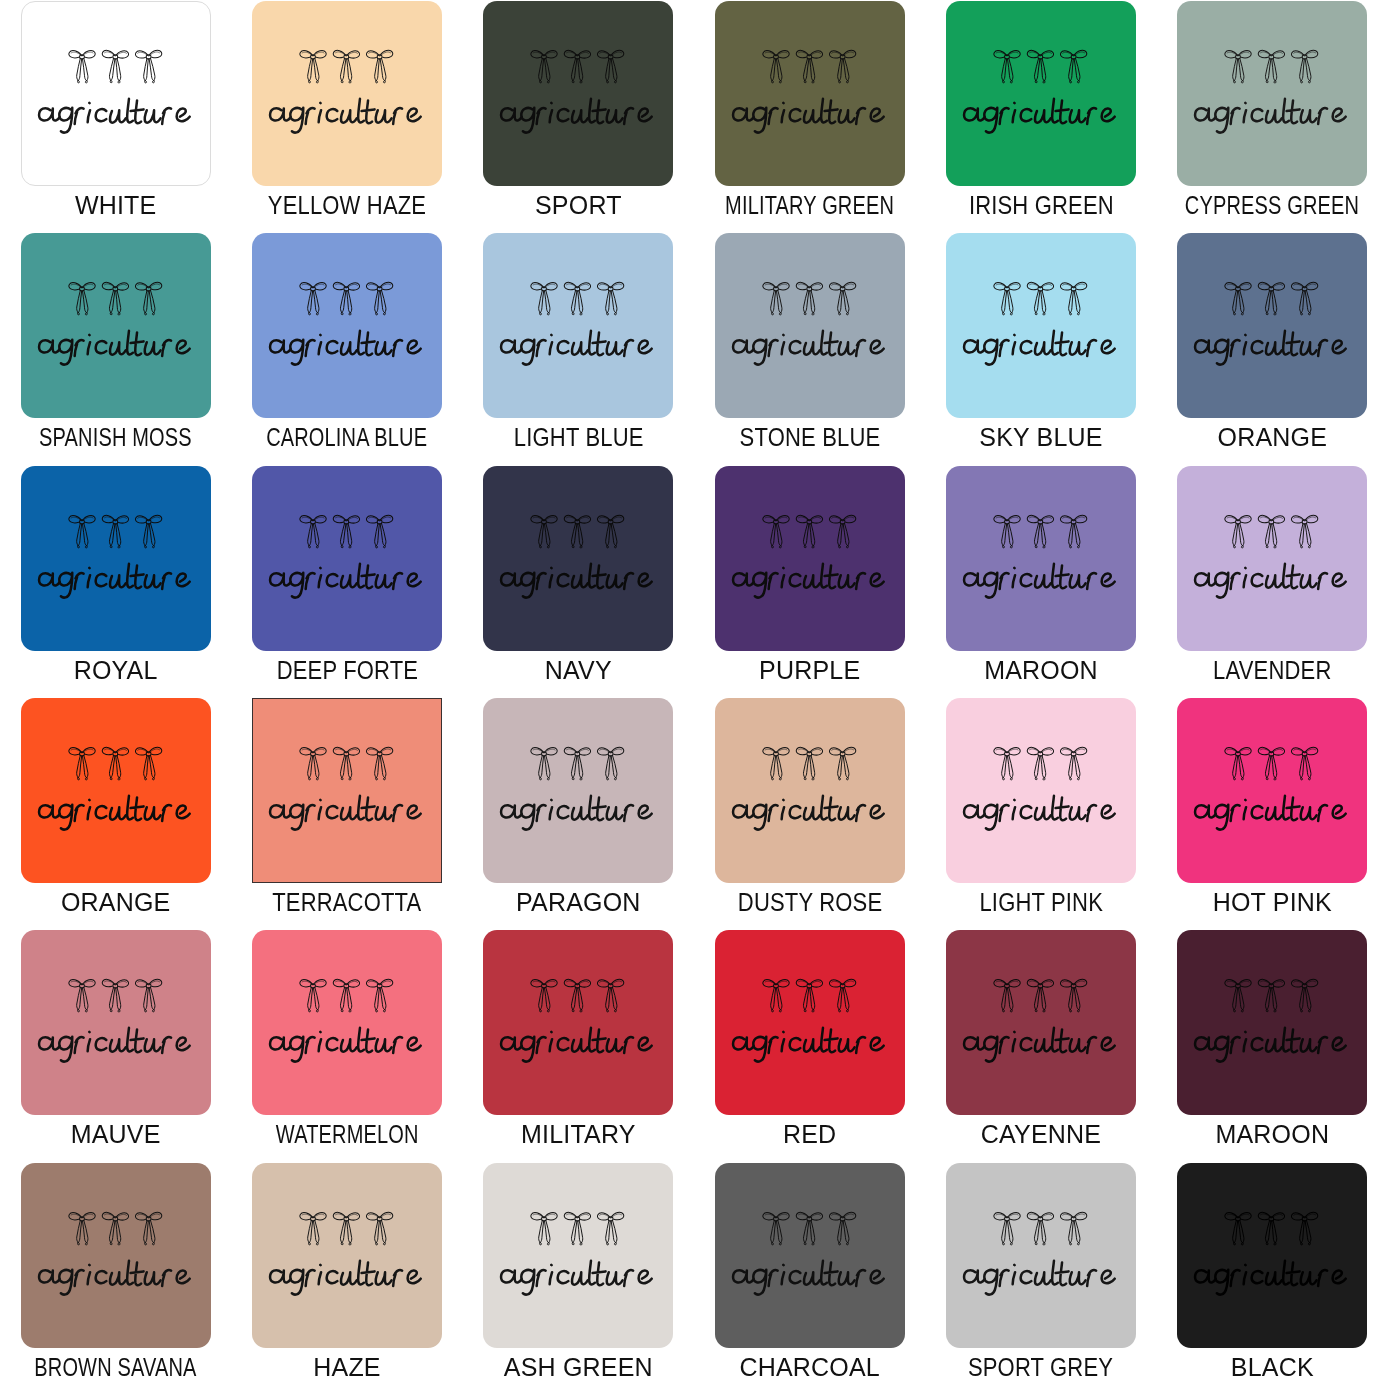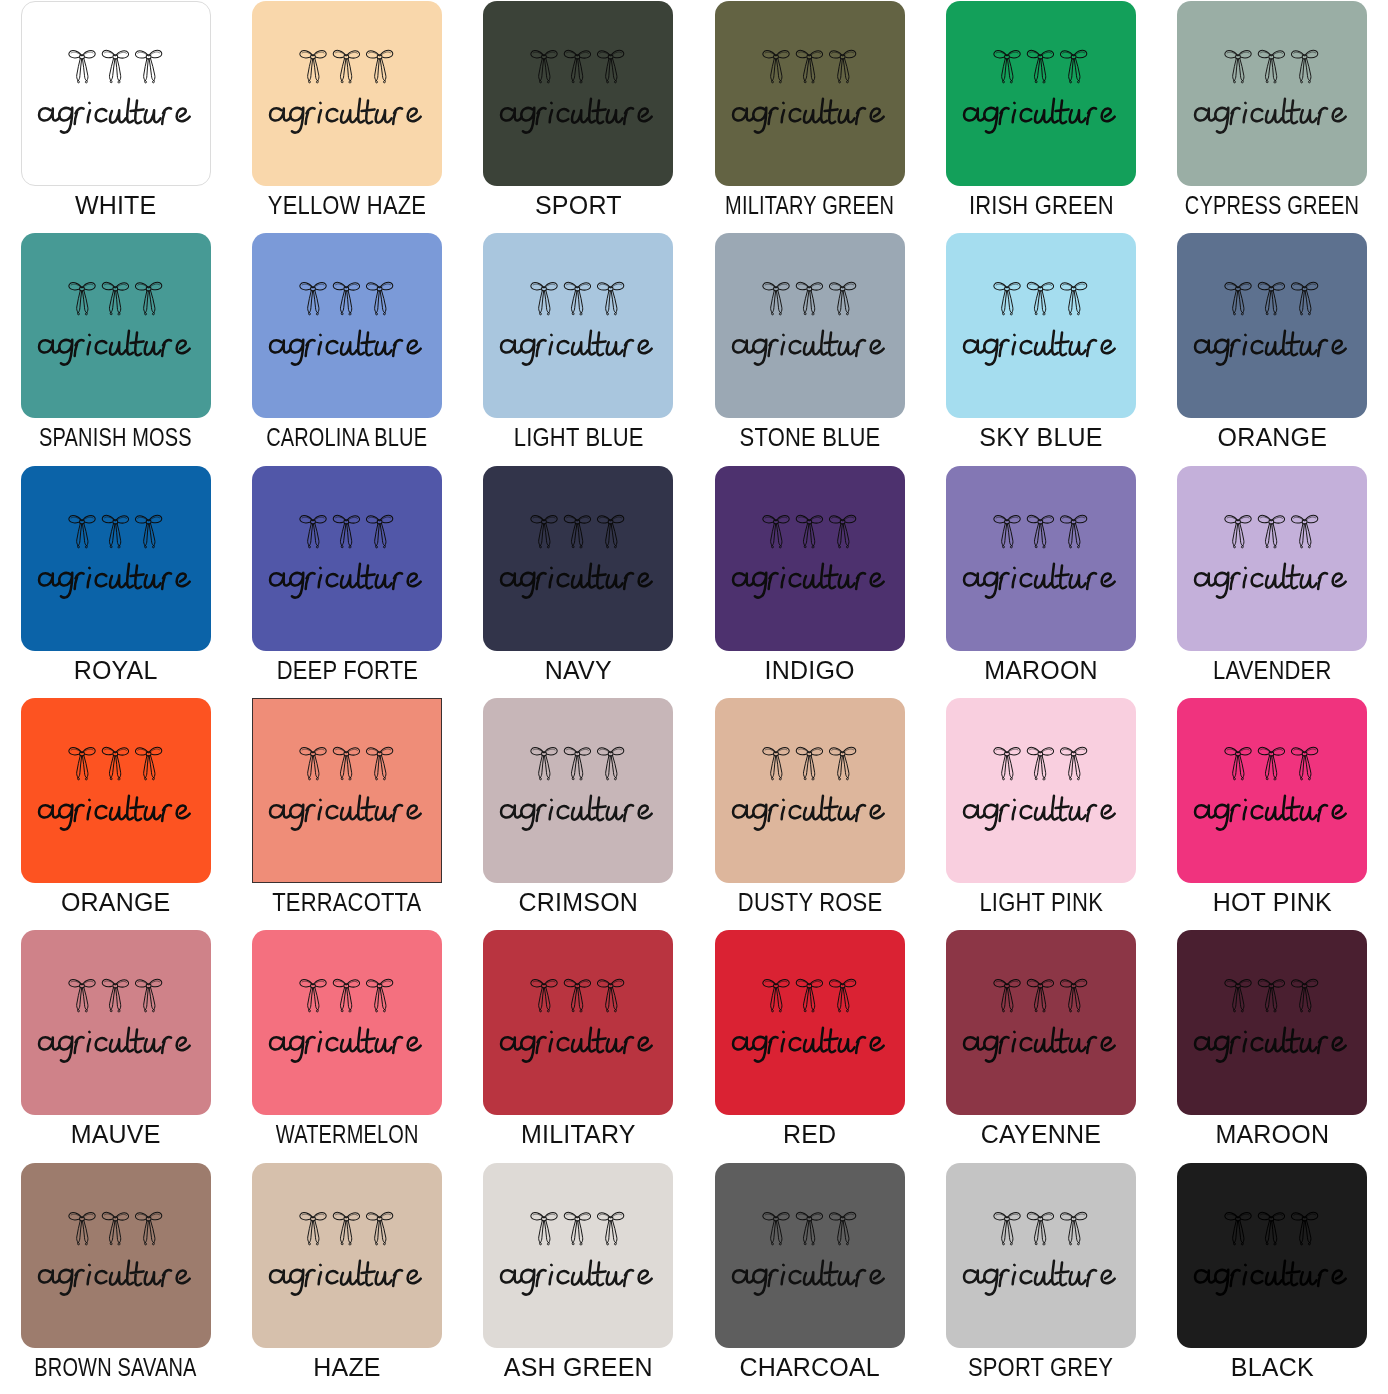--- a/index.html
+++ b/index.html
@@ -1135,21 +1135,21 @@
       <path d="M95 31 C93 36, 92 41, 93 44 C95 47, 99 45, 101 41 C103 37, 104 33, 104 30 C104 36, 103 42, 105 44 C107 46, 110 44, 112 40"></path>
       <path d="M116 16 C115 26, 113 36, 114 42 C115 46, 118 46, 121 43"></path>
       <path d="M126 18 C125 28, 123 38, 124 43 C125 47, 128 47, 131 44 M118 31 L134 29"></path>
       <path d="M138 30 C136 35, 135 41, 136 44 C138 47, 142 45, 144 41 C146 37, 147 33, 147 30 C147 36, 146 42, 148 44 C150 46, 153 44, 155 40"></path>
       <path d="M160 32 C158 38, 157 44, 157 47 M158 34 C160 29, 164 26, 168 28"></path>
       <path d="M179 38 C183 36, 187 33, 186 30 C185 27, 180 27, 177 31 C174 35, 174 41, 178 43 C182 45, 188 42, 191 38"></path>
     </g>
   </svg>
         </div>
       </div>
-      <div class="label">INDIGO</div>
+      <div class="label">PURPLE</div>
     </div>
     <div class="cell">
       <div class="swatch" style="background: rgb(131, 119, 180);">
         <div class="art">
           <svg class="bows" viewBox="0 0 104 42" preserveAspectRatio="xMidYMid meet">
             <g transform="translate(2,1) scale(0.98)">
 
   <g transform="translate(0,0) rotate(0 16 12)">
     <path d="M16 11 C12.5 5.5, 5.5 4.2, 3.4 7.6 C1.3 11.0, 6.2 14.6, 13.0 12.6" fill="none" stroke="#101010" stroke-width="1.05" stroke-linecap="round"></path>
     <path d="M15 10.4 C11.8 7.2, 7.0 6.2, 5.2 8.2" fill="none" stroke="#101010" stroke-width="0.75" stroke-linecap="round" opacity="0.75"></path>
@@ -1465,21 +1465,21 @@
       <path d="M95 31 C93 36, 92 41, 93 44 C95 47, 99 45, 101 41 C103 37, 104 33, 104 30 C104 36, 103 42, 105 44 C107 46, 110 44, 112 40"></path>
       <path d="M116 16 C115 26, 113 36, 114 42 C115 46, 118 46, 121 43"></path>
       <path d="M126 18 C125 28, 123 38, 124 43 C125 47, 128 47, 131 44 M118 31 L134 29"></path>
       <path d="M138 30 C136 35, 135 41, 136 44 C138 47, 142 45, 144 41 C146 37, 147 33, 147 30 C147 36, 146 42, 148 44 C150 46, 153 44, 155 40"></path>
       <path d="M160 32 C158 38, 157 44, 157 47 M158 34 C160 29, 164 26, 168 28"></path>
       <path d="M179 38 C183 36, 187 33, 186 30 C185 27, 180 27, 177 31 C174 35, 174 41, 178 43 C182 45, 188 42, 191 38"></path>
     </g>
   </svg>
         </div>
       </div>
-      <div class="label">CRIMSON</div>
+      <div class="label">PARAGON</div>
     </div>
     <div class="cell">
       <div class="swatch" style="background: rgb(221, 182, 156);">
         <div class="art">
           <svg class="bows" viewBox="0 0 104 42" preserveAspectRatio="xMidYMid meet">
             <g transform="translate(2,1) scale(0.98)">
 
   <g transform="translate(0,0) rotate(0 16 12)">
     <path d="M16 11 C12.5 5.5, 5.5 4.2, 3.4 7.6 C1.3 11.0, 6.2 14.6, 13.0 12.6" fill="none" stroke="#151515" stroke-width="1.05" stroke-linecap="round"></path>
     <path d="M15 10.4 C11.8 7.2, 7.0 6.2, 5.2 8.2" fill="none" stroke="#151515" stroke-width="0.75" stroke-linecap="round" opacity="0.75"></path>

